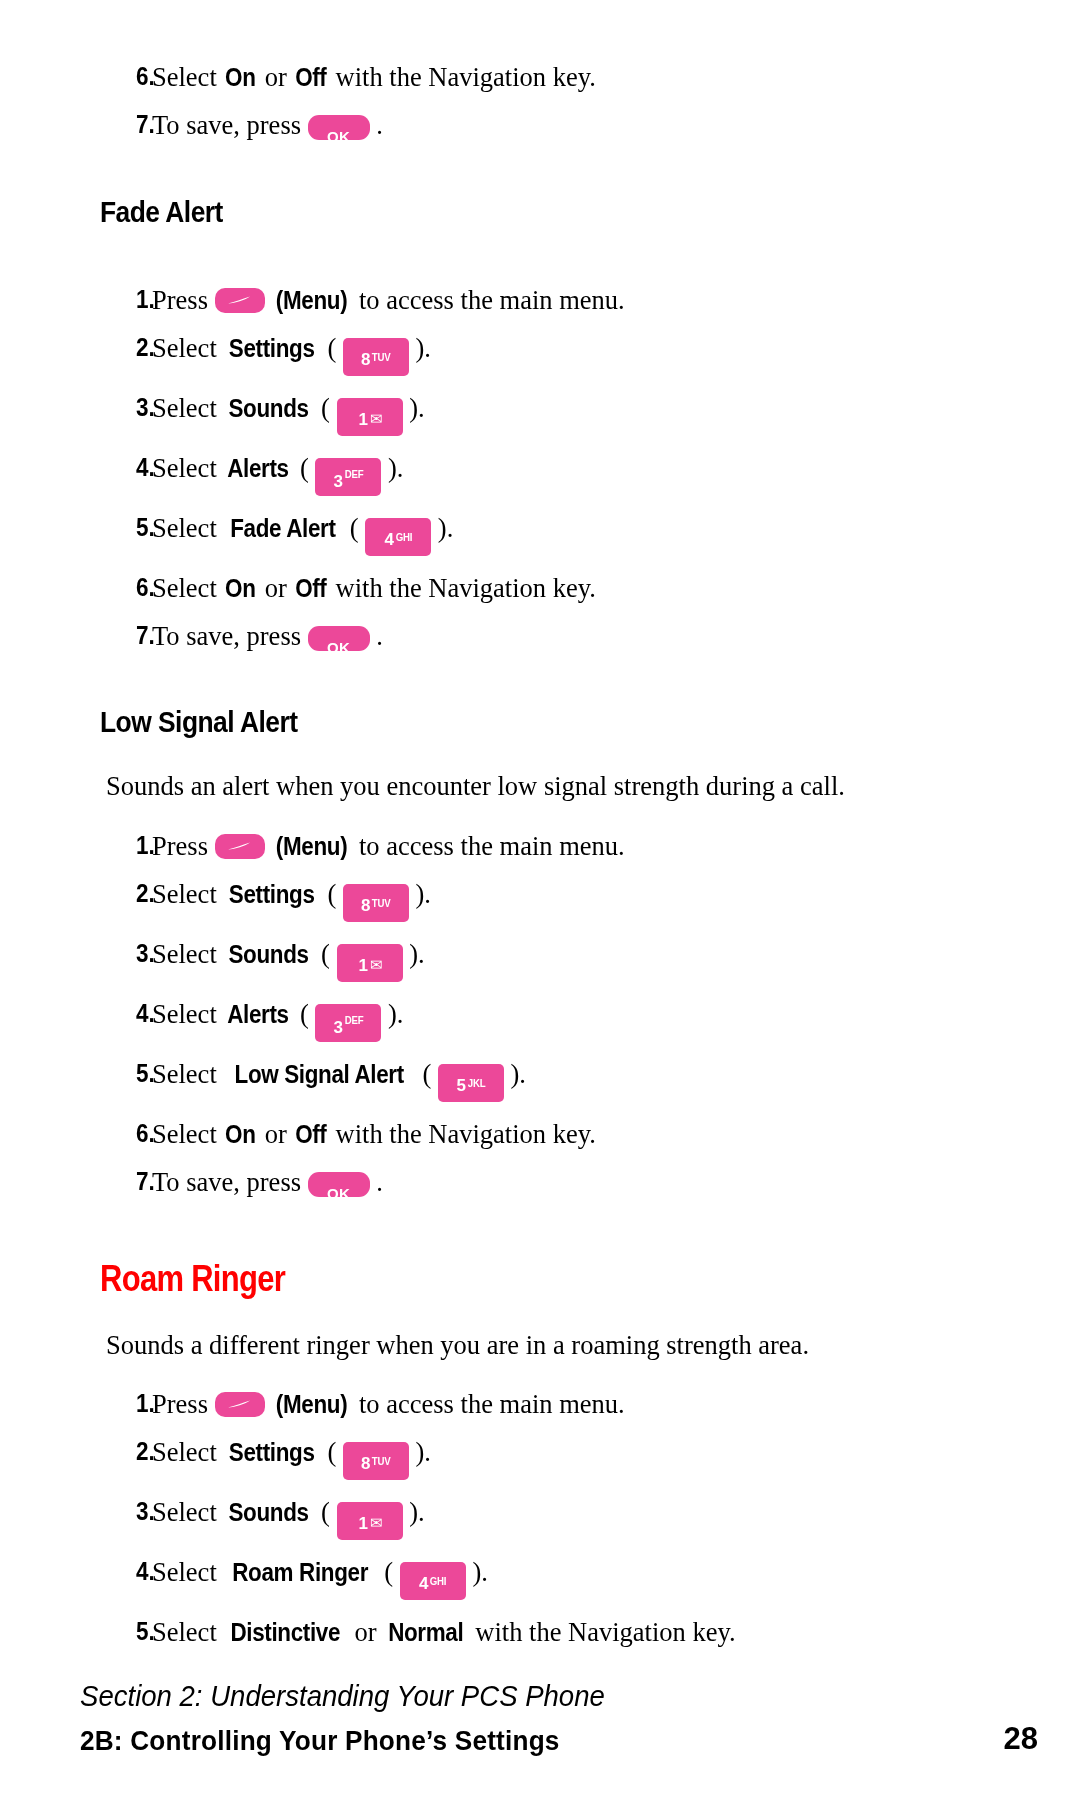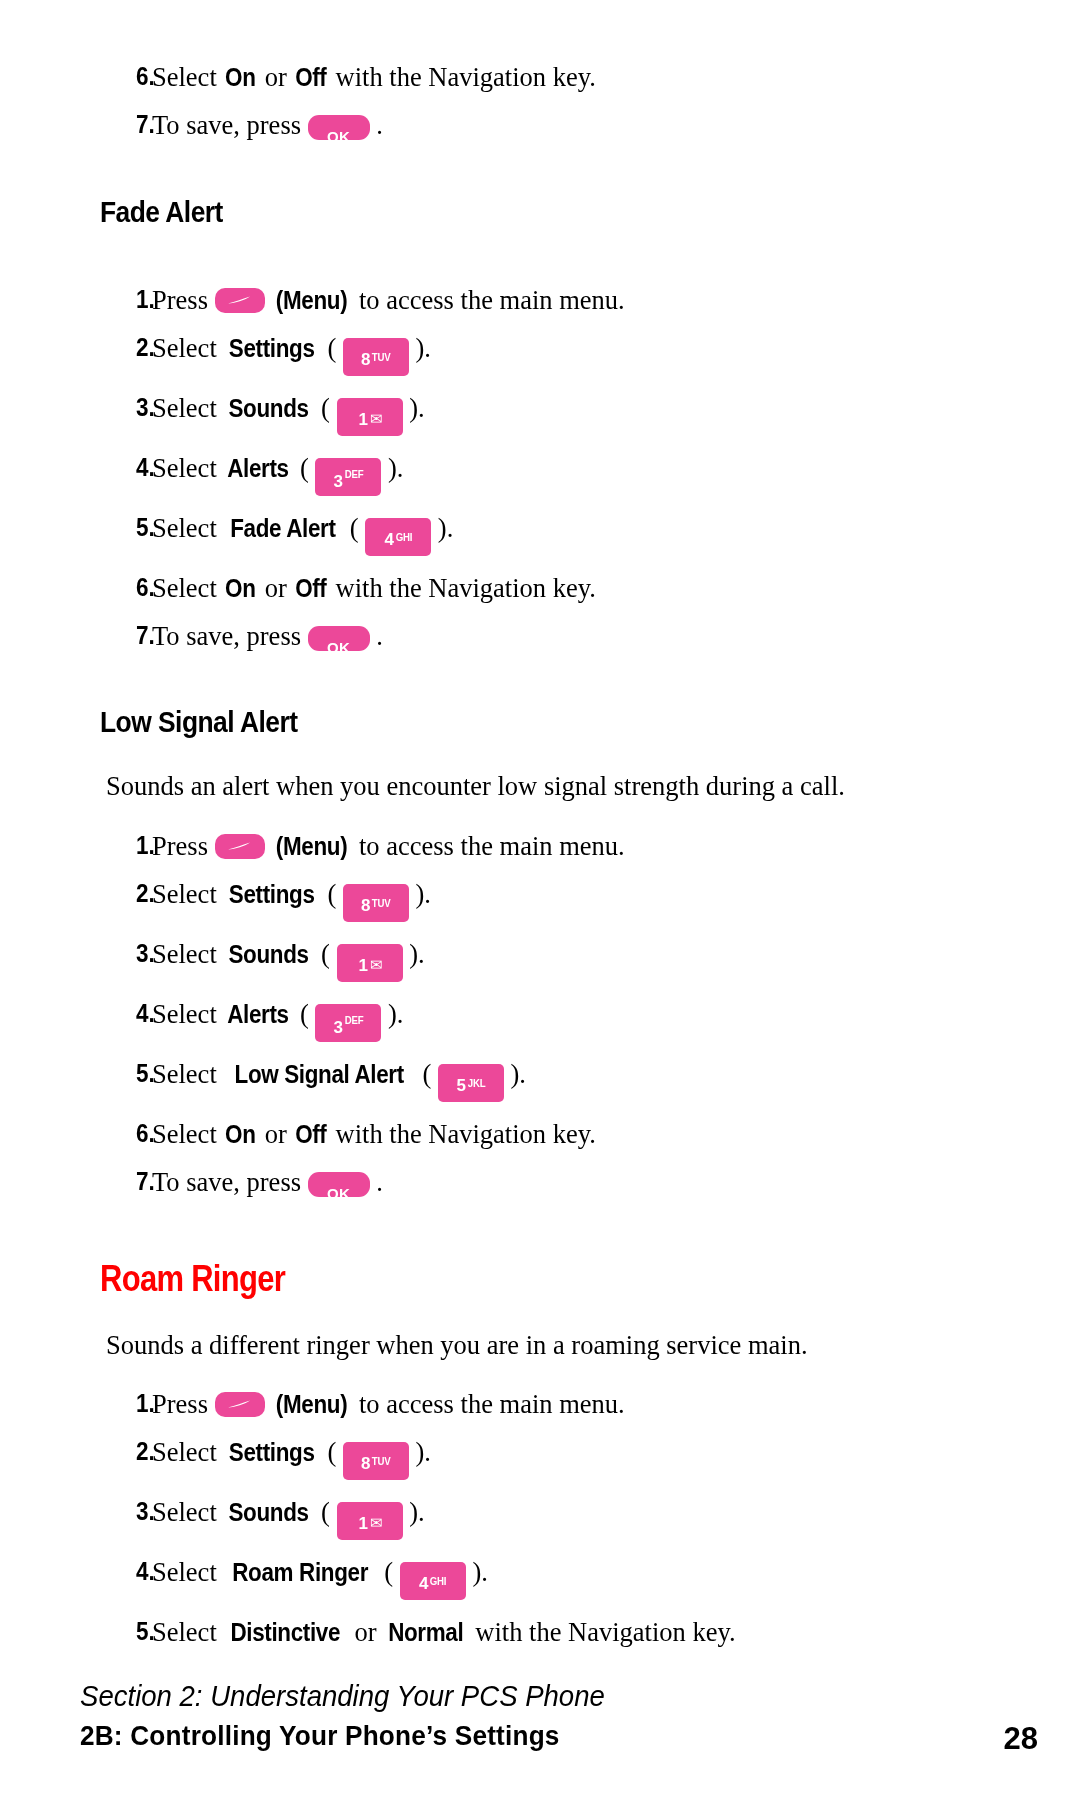--- a/index.html
+++ b/index.html
@@ -199,21 +199,21 @@
     font-style: italic;
     letter-spacing: 0px;
     color: #000;
     transform: scaleX(0.95);
     transform-origin: left center;
     white-space: nowrap;
   }
   .footer-line2 {
     display: flex;
     justify-content: space-between;
-    align-items: flex-start;
+    align-items: flex-end;
     margin-top: 8px;
   }
   .footer-chapter {
     font-family: "Liberation Sans Narrow", "Liberation Sans", sans-serif;
     font-weight: bold;
     font-size: 27px;
     letter-spacing: 0.2px;
     transform: scaleX(0.97);
     transform-origin: left center;
     white-space: nowrap;
@@ -301,21 +301,21 @@
       </li>
       <li class="step">
         <span class="num">7.</span><span>To save, press </span><span class="key ok-key"><span class="kd">OK</span></span><span> .</span>
       </li>
     </ol>
 
     <div class="blk sp-major-before"></div>
 
     <h1 class="h-major">Roam Ringer</h1>
     <div class="blk sp-major-after"></div>
-    <p class="para">Sounds a different ringer when you are in a roaming service main.</p>
+    <p class="para">Sounds a different ringer when you are in a roaming strength area.</p>
     <div class="blk sp-p-after"></div>
 
     <ol class="steps">
       <li class="step">
         <span class="num">1.</span><span>Press </span><span class="key menu-key"><svg viewBox="0 0 50 25">
               <path d="M13 15.5 C 20 13.5, 28 11, 35 8.5 C 29 12.5, 21 15, 13 15.5 Z" fill="#ffffff"></path>
             </svg></span><span> </span><span class="b">(Menu)</span><span> to access the main menu.</span>
       </li>
       <li class="step">
         <span class="num">2.</span><span>Select </span><span class="b">Settings</span><span> ( </span><span class="key num-key"><span class="kd">8</span><span class="kl">TUV</span></span><span> ).</span>

